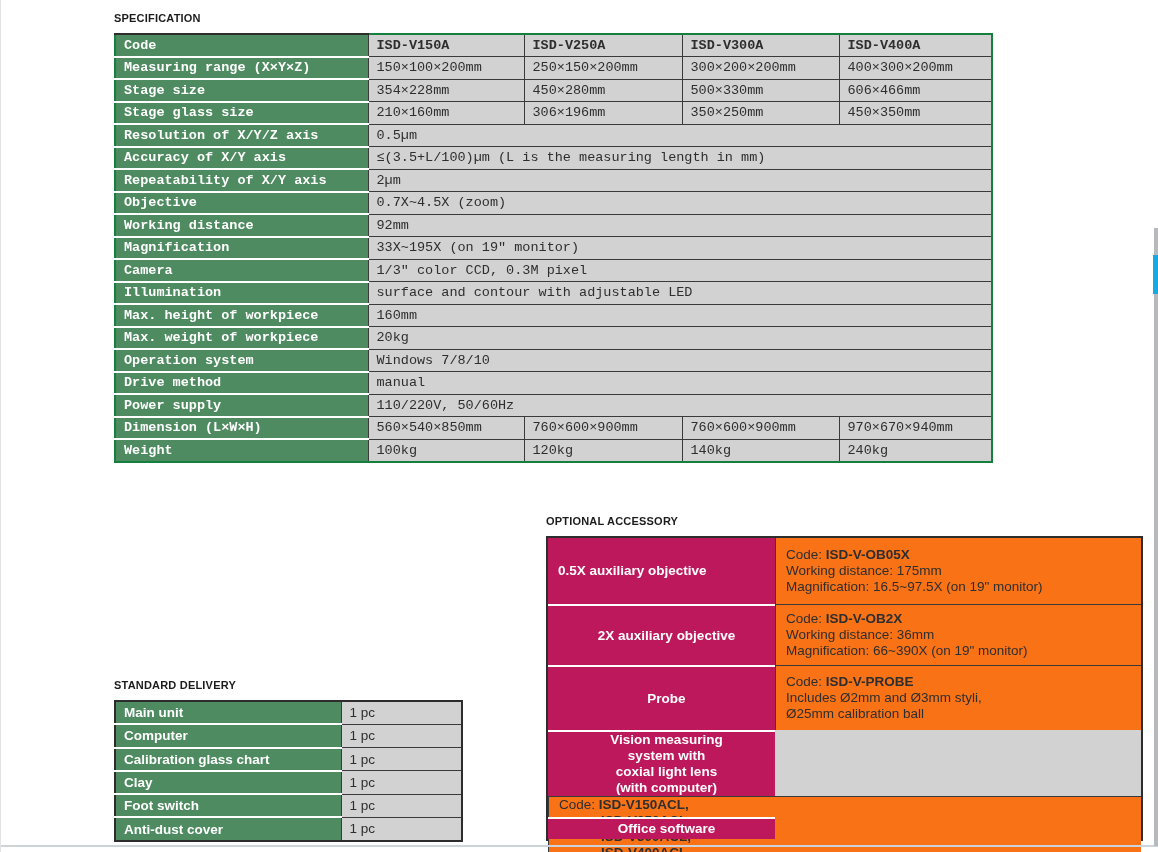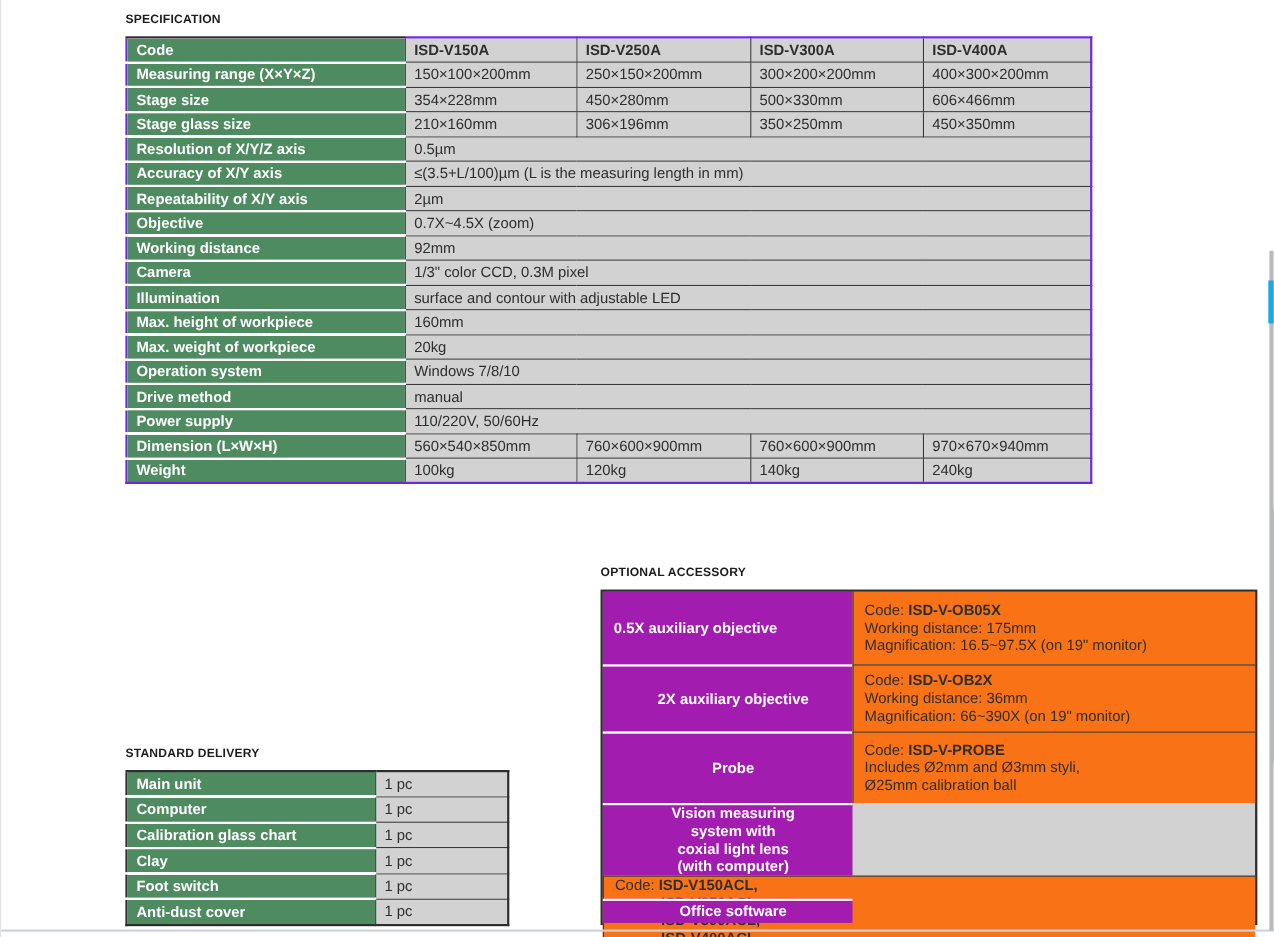--- a/index.html
+++ b/index.html
@@ -16,38 +16,38 @@
   #optional-title{left:545px;top:515px;}
 
   
   table{border-collapse:collapse;table-layout:fixed;}
   td{height:22.5px;font-size:13.5px;padding:0 4px 0 8px;overflow:hidden;white-space:nowrap;}
   td.lbl{background:#4e8b60;color:#ffffff;font-weight:bold;border-top:2px solid #ffffff;}
   tr:first-child td.lbl{border-top:2px solid #2d2d2d;}
   td.val{background:#d2d2d2;color:#2e2e2e;border:1px solid #3a3a3a;}
   tr.bold-row td.val{font-weight:bold;}
 
-  #spec-table{position:absolute;left:113px;top:33px;width:877px;border:2px solid #6d28d9;}
+  #spec-table{position:absolute;left:113px;top:33px;width:877px;border:2px solid #15803d;font-family:Liberation Mono, monospace;}
   #spec-table td{height:20.5px;}
 
   #delivery-table{position:absolute;left:113px;top:700px;width:347px;border:2px solid #2d2d2d;padding-left:40px;}
   #delivery-table td{height:21.3px;}
 
   
   #optional-table{
     position:absolute;left:545px;top:536px;width:593px;border:2px solid #2d2d2d;background:#d2d2d2;
   }
   .opt-row{display:flex;box-sizing:border-box;}
   .opt-row:nth-child(1){height:66px;}
   .opt-row:nth-child(2){height:61px;}
   .opt-row:nth-child(3){height:65px;}
   .opt-row:nth-child(4){height:87px;flex-direction:column;}
   .opt-row:nth-child(5){height:22px;}
   .opt-label{
-    width:227px;box-sizing:border-box;background:#a21caf;color:#fff;font-weight:bold;
+    width:227px;box-sizing:border-box;background:#be185d;color:#fff;font-weight:bold;
     font-size:13.5px;line-height:16px;display:flex;flex-direction:column;justify-content:center;
     padding-left:10px;
   }
   .opt-value{
     flex:1;box-sizing:border-box;background:#f97316;color:#2e2e2e;font-size:13.5px;line-height:16px;
     display:flex;flex-direction:column;justify-content:center;padding-left:10px;
     border-left:1px solid #3a3a3a;
   }
   .opt-row + .opt-row .opt-label{border-top:2px solid #ffffff;text-align:center;}
   .opt-row + .opt-row .opt-value{border-top:1px solid #3a3a3a;}
@@ -116,20 +116,24 @@
         </tr>
         <tr>
           <td class="lbl">Objective</td>
           <td class="val" colspan="4">0.7X~4.5X (zoom)</td>
         </tr>
         <tr>
           <td class="lbl">Working distance</td>
           <td class="val" colspan="4">92mm</td>
         </tr>
         <tr>
+          <td class="lbl">Magnification</td>
+          <td class="val" colspan="4">33X~195X (on 19" monitor)</td>
+        </tr>
+        <tr>
           <td class="lbl">Camera</td>
           <td class="val" colspan="4">1/3" color CCD, 0.3M pixel</td>
         </tr>
         <tr>
           <td class="lbl">Illumination</td>
           <td class="val" colspan="4">surface and contour with adjustable LED</td>
         </tr>
         <tr>
           <td class="lbl">Max. height of workpiece</td>
           <td class="val" colspan="4">160mm</td>

